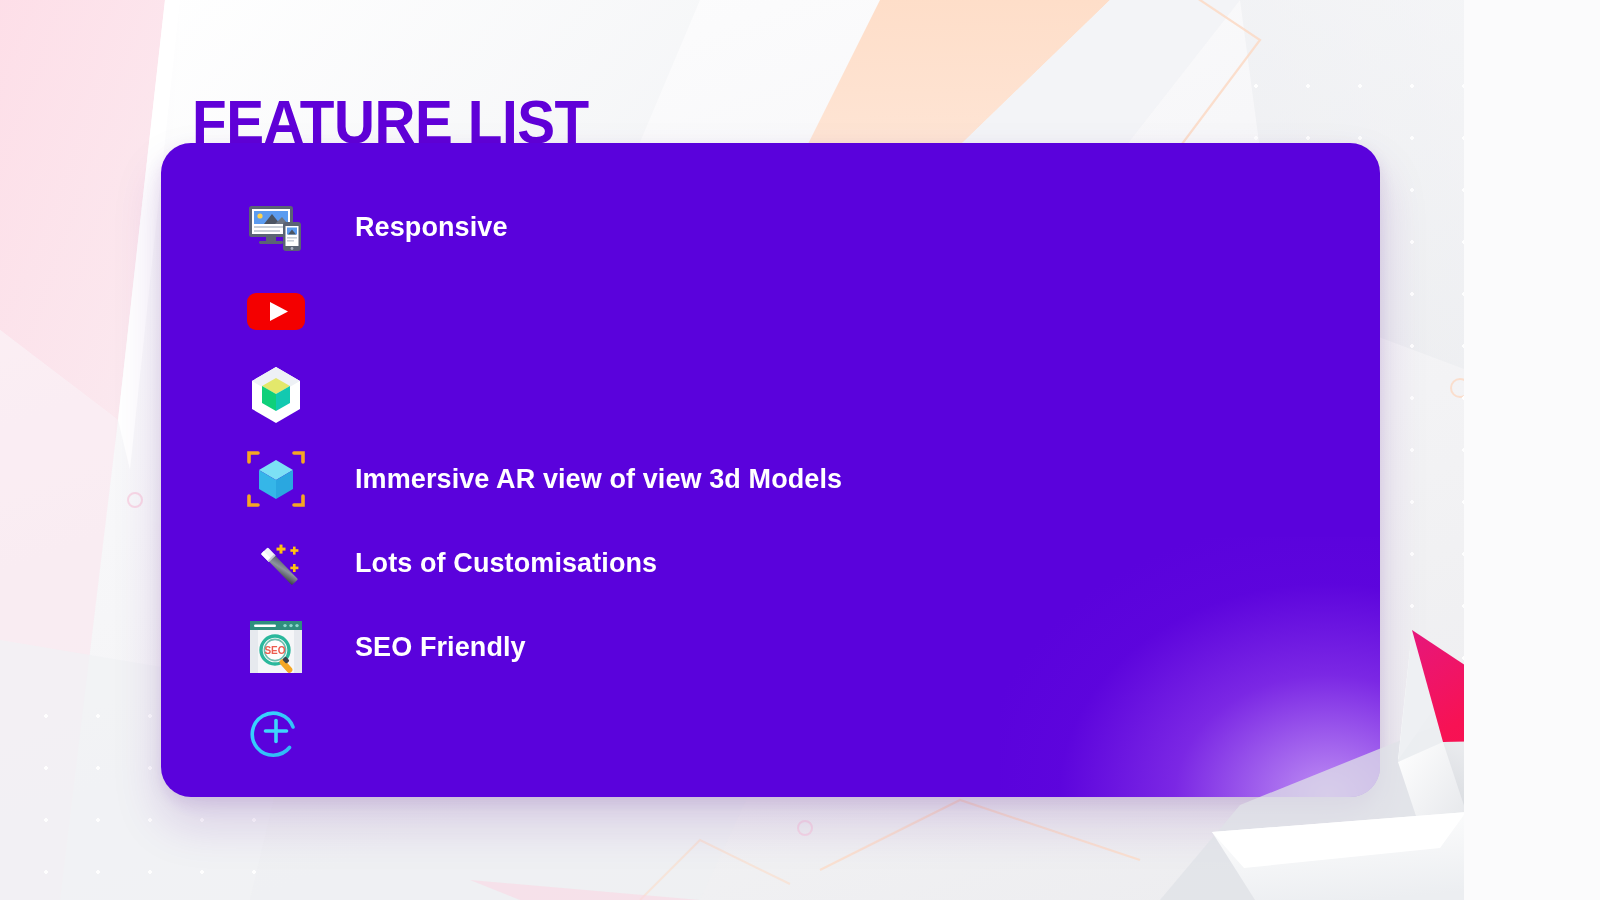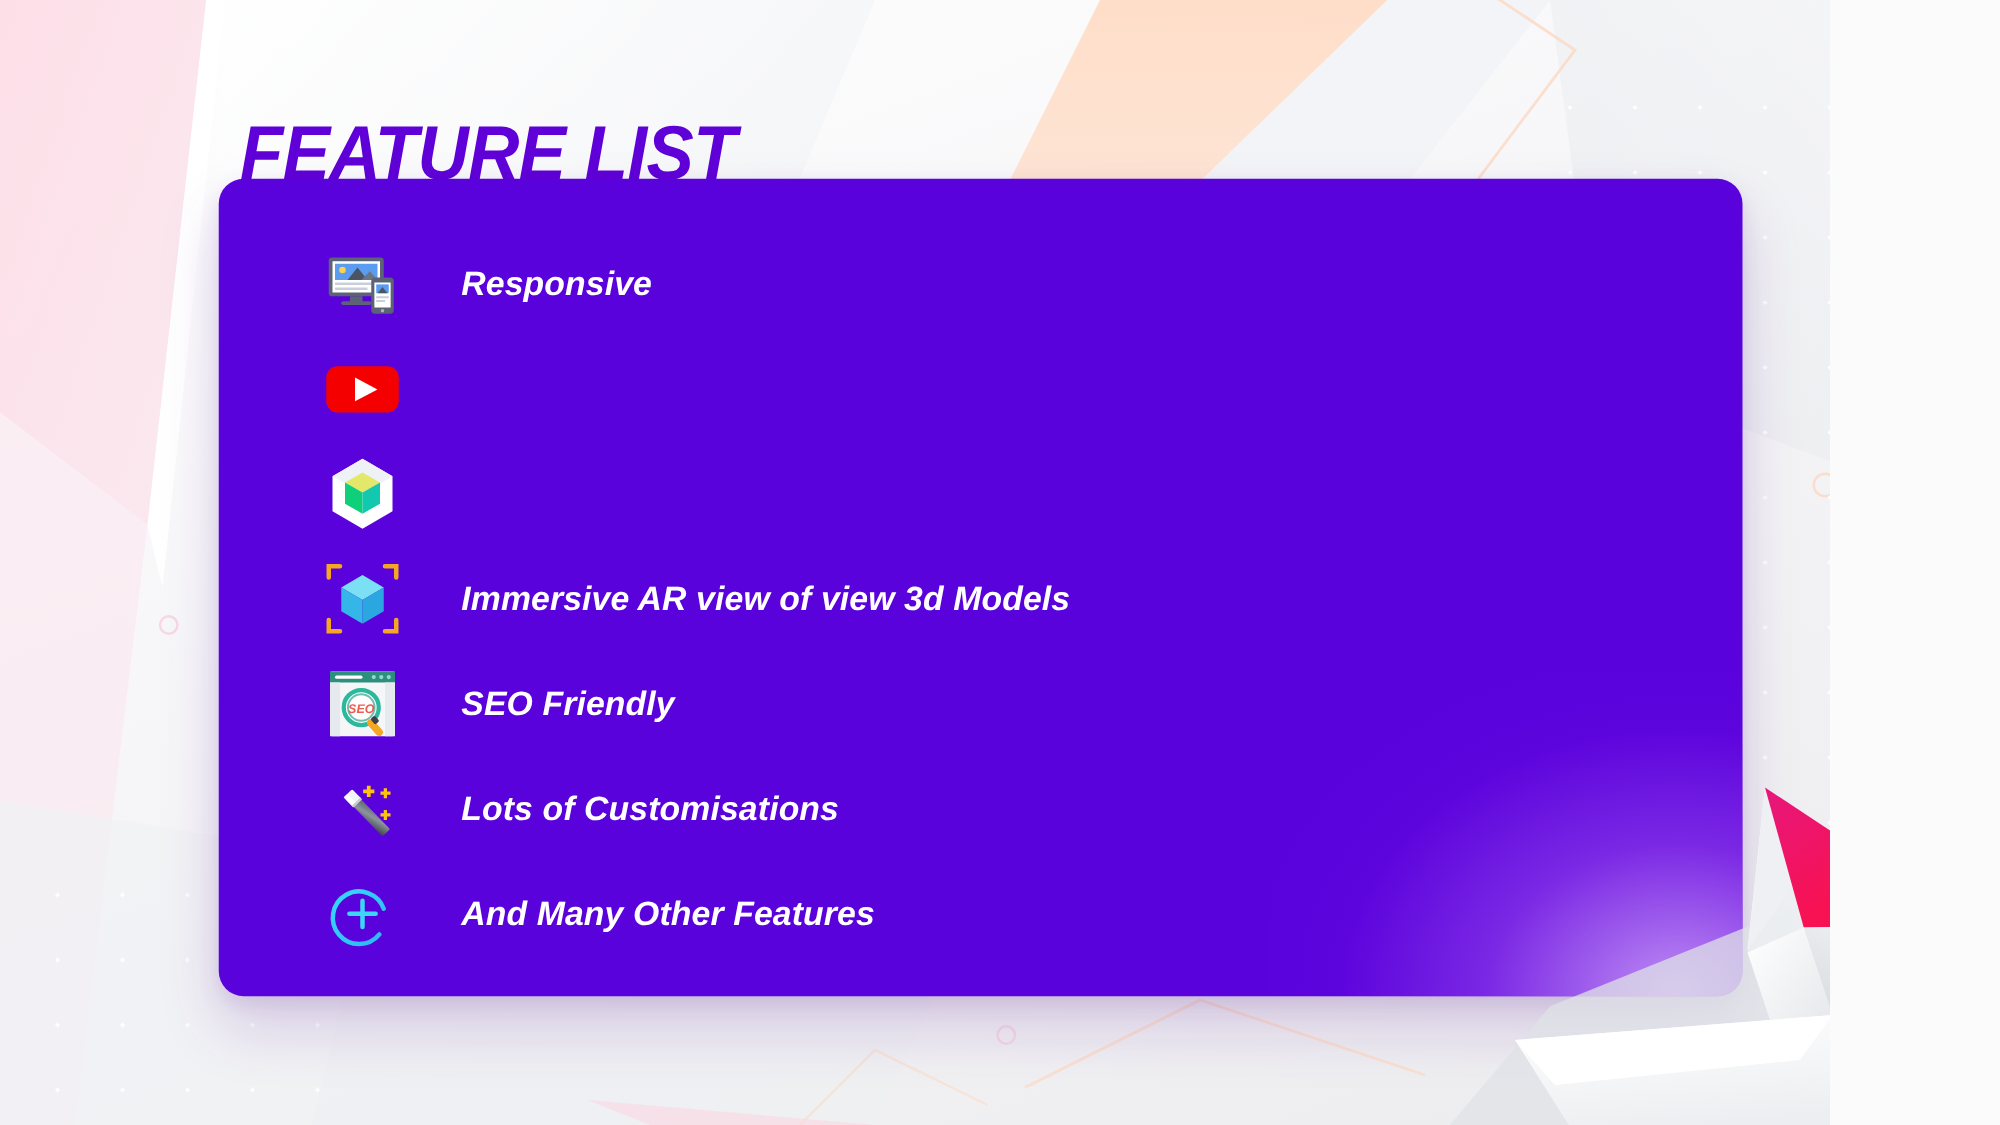--- a/index.html
+++ b/index.html
@@ -12,21 +12,20 @@
     font-family:"Liberation Sans", sans-serif;
   }
 
   
   #stage {
     position:relative;
     width:1464px; height:900px;
     background:
       linear-gradient(160deg,#ffffff 0%,#f7f7f9 40%,#f1f1f3 75%,#ececef 100%);
     overflow:hidden;
-    font-style:italic;
   }
   .bg-layer { position:absolute; inset:0; pointer-events:none; }
   .bg-layer svg { display:block; width:1600px; height:900px; }
 
   
   .dotgrid {
     position:absolute;
     top:60px; left:1230px;
     width:330px; height:740px;
     background-image:radial-gradient(#ffffff 1.6px, rgba(255,255,255,0) 1.7px);
@@ -54,23 +53,23 @@
     color:#6000d8;
     transform:scaleX(.93);
     transform-origin:left top;
     white-space:nowrap;
     z-index:3;
   }
 
   
   #feature-card {
     position:absolute;
-    left:175px; top:143px;
+    left:161px; top:143px;
     width:1219px; height:654px;
-    border-radius:20px;
+    border-radius:30px;
     background:#5a02dc;
     box-shadow:0 26px 48px rgba(90,20,150,.17), 0 6px 16px rgba(80,20,140,.10);
     z-index:4;
     overflow:hidden;
   }
   
   #card-glow {
     position:absolute;
     right:-40px; bottom:-40px;
     width:420px; height:300px;
@@ -230,42 +229,20 @@
               <polyline points="58,48 58,57 49,57"></polyline>
               <polyline points="13,57 4,57 4,48"></polyline>
             </g>
             <polygon points="31,12 48,22 48,41 31,51 14,41 14,22" fill="none"></polygon>
             <polygon points="31,12 48,22 31,32 14,22" fill="#7ce0f5"></polygon>
             <polygon points="14,22 31,32 31,51 14,41" fill="#35b6e8"></polygon>
             <polygon points="48,22 48,41 31,51 31,32" fill="#2aa7e0"></polygon>
           </svg>
         </span>
         <span class="feature-label">Immersive AR view of view 3d Models</span>
-      </li>
-
-      <li class="feature-row">
-        <span class="feature-icon">
-          <svg viewBox="0 0 62 62" width="62" height="62" xmlns="http://www.w3.org/2000/svg">
-            <rect x="5" y="5" width="52" height="52" rx="2" fill="#f5f6f8"></rect>
-            <rect x="5" y="5" width="52" height="9" fill="#2f8f7e"></rect>
-            <rect x="9" y="8.4" width="22" height="2.6" rx="1.3" fill="#ffffff"></rect>
-            <circle cx="40" cy="9.6" r="1.7" fill="#8fd8cb"></circle>
-            <circle cx="46" cy="9.6" r="1.7" fill="#8fd8cb"></circle>
-            <circle cx="52" cy="9.6" r="1.7" fill="#8fd8cb"></circle>
-            <rect x="5" y="14" width="8" height="43" fill="#e6e9ee"></rect>
-            <rect x="49" y="14" width="8" height="43" fill="#e6e9ee"></rect>
-            <circle cx="30" cy="34" r="14" fill="#ffffff" opacity=".85"></circle>
-            <circle cx="30" cy="34" r="14" fill="none" stroke="#2bb89c" stroke-width="3.4"></circle>
-            <circle cx="30" cy="34" r="10.6" fill="none" stroke="#1e9b84" stroke-width="1.6" opacity=".65"></circle>
-            <text x="30" y="38.4" font-family="Liberation Sans, sans-serif" font-size="10" font-weight="bold" fill="#ec5c4f" text-anchor="middle">SEO</text>
-            <rect x="38" y="42" width="6" height="16" rx="3" transform="rotate(-42 41 50)" fill="#f5a623"></rect>
-            <rect x="38.6" y="41" width="4.6" height="6" rx="1.4" transform="rotate(-42 41 44)" fill="#3b4049"></rect>
-          </svg>
-        </span>
-        <span class="feature-label">SEO Friendly</span>
       </li>
 
       <li class="feature-row">
         <span class="feature-icon">
           <svg viewBox="0 0 62 62" width="62" height="62" xmlns="http://www.w3.org/2000/svg">
             <defs>
               <linearGradient id="wandG" x1="0" y1="1" x2="1" y2="0">
                 <stop offset="0%" stop-color="#3b3f47"></stop>
                 <stop offset="55%" stop-color="#8d949e"></stop>
                 <stop offset="100%" stop-color="#5d636d"></stop>
@@ -286,34 +263,55 @@
               <rect x="45.4" y="34.6" width="8" height="2.6"></rect>
             </g>
           </svg>
         </span>
         <span class="feature-label">Lots of Customisations</span>
       </li>
 
       <li class="feature-row">
         <span class="feature-icon">
           <svg viewBox="0 0 62 62" width="62" height="62" xmlns="http://www.w3.org/2000/svg">
+            <rect x="5" y="5" width="52" height="52" rx="2" fill="#f5f6f8"></rect>
+            <rect x="5" y="5" width="52" height="9" fill="#2f8f7e"></rect>
+            <rect x="9" y="8.4" width="22" height="2.6" rx="1.3" fill="#ffffff"></rect>
+            <circle cx="40" cy="9.6" r="1.7" fill="#8fd8cb"></circle>
+            <circle cx="46" cy="9.6" r="1.7" fill="#8fd8cb"></circle>
+            <circle cx="52" cy="9.6" r="1.7" fill="#8fd8cb"></circle>
+            <rect x="5" y="14" width="8" height="43" fill="#e6e9ee"></rect>
+            <rect x="49" y="14" width="8" height="43" fill="#e6e9ee"></rect>
+            <circle cx="30" cy="34" r="14" fill="#ffffff" opacity=".85"></circle>
+            <circle cx="30" cy="34" r="14" fill="none" stroke="#2bb89c" stroke-width="3.4"></circle>
+            <circle cx="30" cy="34" r="10.6" fill="none" stroke="#1e9b84" stroke-width="1.6" opacity=".65"></circle>
+            <text x="30" y="38.4" font-family="Liberation Sans, sans-serif" font-size="10" font-weight="bold" fill="#ec5c4f" text-anchor="middle">SEO</text>
+            <rect x="38" y="42" width="6" height="16" rx="3" transform="rotate(-42 41 50)" fill="#f5a623"></rect>
+            <rect x="38.6" y="41" width="4.6" height="6" rx="1.4" transform="rotate(-42 41 44)" fill="#3b4049"></rect>
+          </svg>
+        </span>
+        <span class="feature-label">SEO Friendly</span>
+      </li>
+
+      <li class="feature-row">
+        <span class="feature-icon">
+          <svg viewBox="0 0 62 62" width="62" height="62" xmlns="http://www.w3.org/2000/svg">
             <defs>
               <linearGradient id="cyanG" x1="0" y1="0" x2="1" y2="1">
                 <stop offset="0%" stop-color="#39d8ff"></stop>
                 <stop offset="100%" stop-color="#2fb6f5"></stop>
               </linearGradient>
             </defs>
             <path d="M44.5 47.5 A21 21 0 1 1 48 27" fill="none" stroke="url(#cyanG)" stroke-width="3.6" stroke-linecap="round"></path>
             <g stroke="#3dd6fb" stroke-width="3.6" stroke-linecap="round">
               <line x1="31" y1="20.5" x2="31" y2="41.5"></line>
               <line x1="20.5" y1="31" x2="41.5" y2="31"></line>
             </g>
           </svg>
         </span>
-        <span class="feature-label">And Many Other Features</span>
       </li>
 
     </ul>
     <div id="card-glow"></div>
   </section>
 
   <div class="fg-layer">
     <svg viewBox="0 0 1600 900" xmlns="http://www.w3.org/2000/svg">
       <defs>
         <linearGradient id="pgPink" x1="0" y1="0" x2="1" y2="1">

